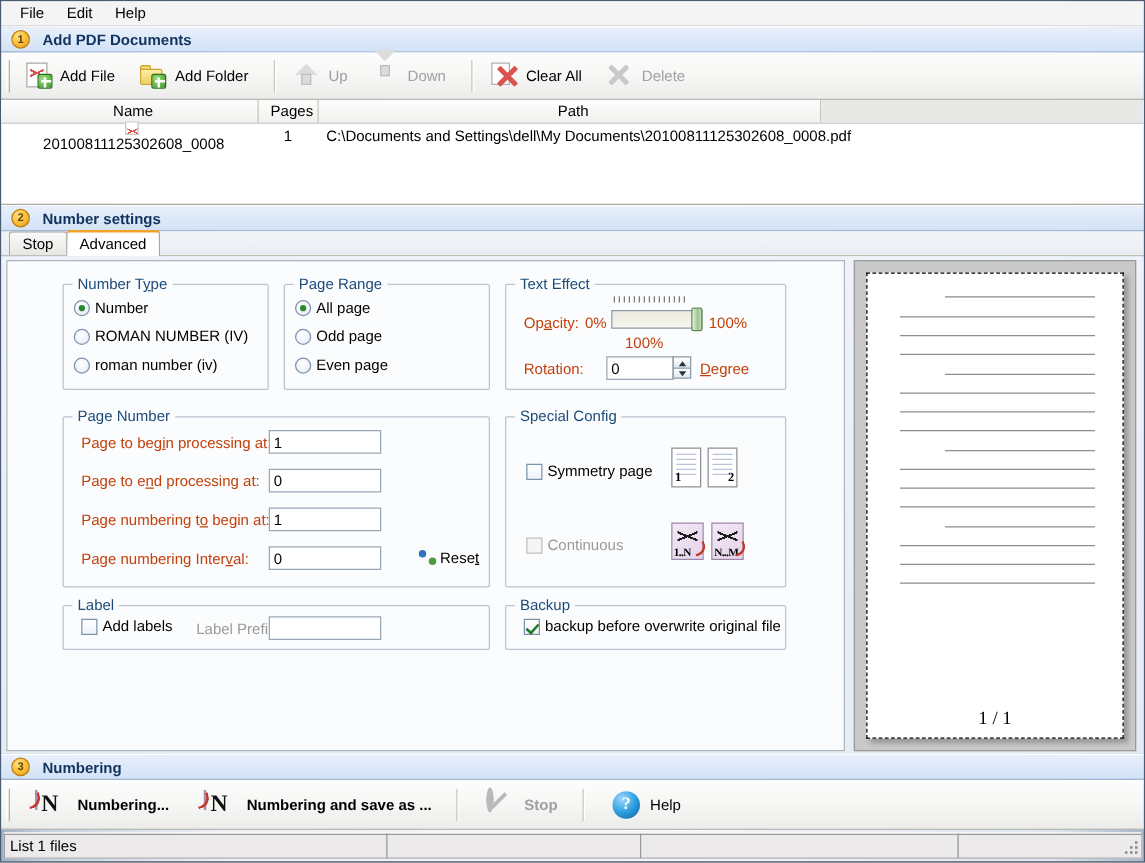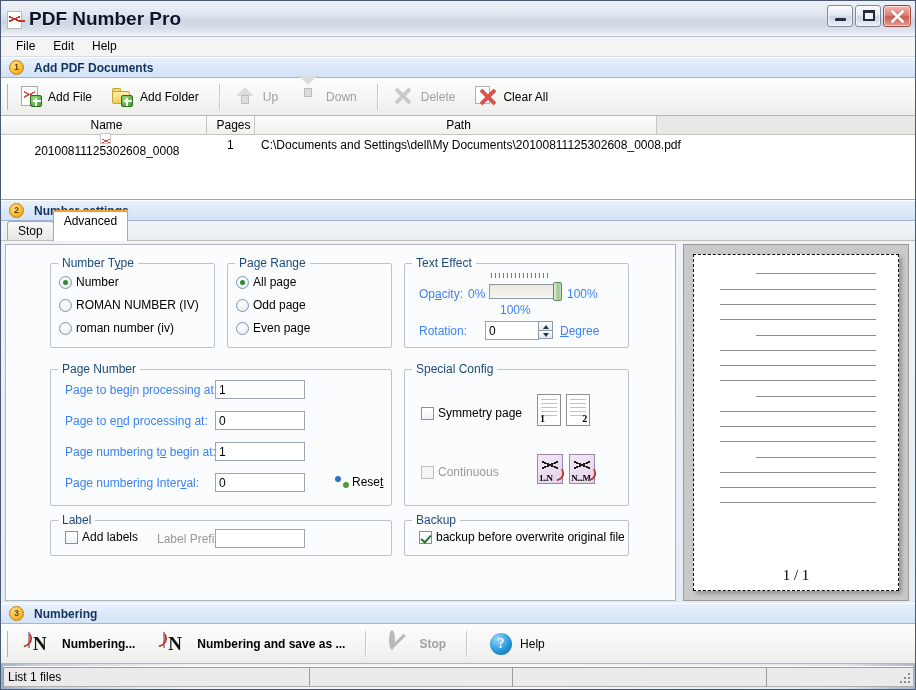--- a/index.html
+++ b/index.html
@@ -154,21 +154,21 @@
     border-bottom: 1px solid #c0c0b8;
   }
   .tab {
     font-size: 12px; padding: 2px 10px 2px 10px; height: 19px;
     border: 1px solid #a9a9a1; border-bottom: none; cursor: default;
     background: linear-gradient(to bottom,#fafafa,#e6e6e2);
     border-radius: 3px 3px 0 0; margin-right: -1px; color: #000;
     line-height: 14px;
   }
   .tab.active {
-    background: #ffffff; height: 31px; margin-bottom: -1px;
+    background: #ffffff; height: 21px; margin-bottom: -1px;
     border-top: 2px solid #f0a22b; z-index: 2; position: relative;
     padding-top: 2px; font-weight: normal;
   }
 
   
   #settings-area {
     flex: 1 1 auto; display: flex; position: relative;
     background: linear-gradient(to bottom,#eff3f9,#e6ecf4);
     padding: 3px 6px 2px 4px; gap: 7px; overflow: hidden;
   }
@@ -225,21 +225,21 @@
     border-width: 0 2px 2px 0; transform: rotate(42deg);
   }
   .cbx.disabled { color: #9a9a9a; }
   .cbx.disabled .cb { border-color: #c0c0c0; background: #f5f5f5; }
 
   .txtin {
     border: 1px solid #9aa6b2; background: #fff;
     font-family: "Liberation Sans", sans-serif; font-size: 12px;
     padding: 1px 3px; color: #000; height: 19px; outline: none;
   }
-  .lbl { font-size: 12px; color: #3b82f6; }
+  .lbl { font-size: 12px; color: #c2410c; }
   .lbl.dim { color: #9a9a9a; }
 
   
   .slider-track {
     position: absolute; height: 15px; border: 1px solid #8d99a6;
     background: linear-gradient(to bottom,#eceadf,#f6f5ee);
   }
   .slider-ticks { position: absolute; display: flex; gap: 3px; }
   .slider-ticks i { width: 1px; height: 5px; background: #7a7a7a; display: block; }
   .slider-thumb {
@@ -403,42 +403,20 @@
   }
   .sb-grip i {
     position: absolute; width: 2px; height: 2px; background: #8a8a8a; display: block;
   }
 </style>
 </head>
 <body>
 
 <div id="window">
 
-  <div id="titlebar">
-    <span id="app-icon">
-      <span style="position:absolute;left:0;top:0;width:15px;height:18px;background:#fff;border:1px solid #b9b9b9;"></span>
-      <span style="position:absolute;left:2px;top:2px;width:11px;height:12px;
-        background:linear-gradient(25deg,transparent 45%,#c0392b 45%,#c0392b 56%,transparent 56%),
-                   linear-gradient(-25deg,transparent 45%,#c0392b 45%,#c0392b 56%,transparent 56%);"></span>
-      <span style="position:absolute;left:13px;top:9px;width:5px;height:2px;background:#c0392b;"></span>
-    </span>
-    <span id="title-text">PDF Number Pro</span>
-    <span class="win-btns">
-      <span class="win-btn">
-          <i class="min-g"></i>
-        </span>
-      <span class="win-btn">
-          <i class="max-g"></i>
-        </span>
-      <span class="win-btn close">
-          <i class="x-a"></i>
-          <i class="x-b"></i>
-        </span>
-    </span>
-  </div>
 
   <div id="menubar">
     <span class="menu-item">File</span>
     <span class="menu-item">Edit</span>
     <span class="menu-item">Help</span>
   </div>
 
   <div class="step-header">
     <span class="step-badge">1</span>
     <span class="step-title">Add PDF Documents</span>
@@ -477,36 +455,36 @@
 
     <span class="tb-btn disabled">
       <span class="tb-icon">
         <span class="arrow-ico down"><span class="shaft"></span><span class="head"></span></span>
       </span>
       <span>Down</span>
     </span>
 
     <span class="tb-sep"></span>
 
-    <span class="tb-btn disabled">
-      <span class="tb-icon">
-        <span class="x-ico"><i></i><i></i></span>
-      </span>
-      <span>Delete</span>
-    </span>
-
     <span class="tb-btn">
       <span class="tb-icon">
         <span style="position:absolute;left:0;top:0;width:15px;height:18px;background:#fff;border:1px solid #b0b0b0;"></span>
         <span class="x-ico red" style="position:absolute;left:3px;top:1px;">
             <i></i>
             <i></i>
           </span>
       </span>
       <span>Clear All</span>
+    </span>
+
+    <span class="tb-btn disabled">
+      <span class="tb-icon">
+        <span class="x-ico"><i></i><i></i></span>
+      </span>
+      <span>Delete</span>
     </span>
   </div>
 
   <div id="filelist">
     <div class="lv-header">
       <span class="lv-th" style="width:206px;">Name</span>
       <span class="lv-th" style="width:48px;">Pages</span>
       <span class="lv-th" style="width:402px;">Path</span>
       <span class="lv-th" style="flex:1 1 auto;border-right:none;background:#e8e8e6;"></span>
     </div>

